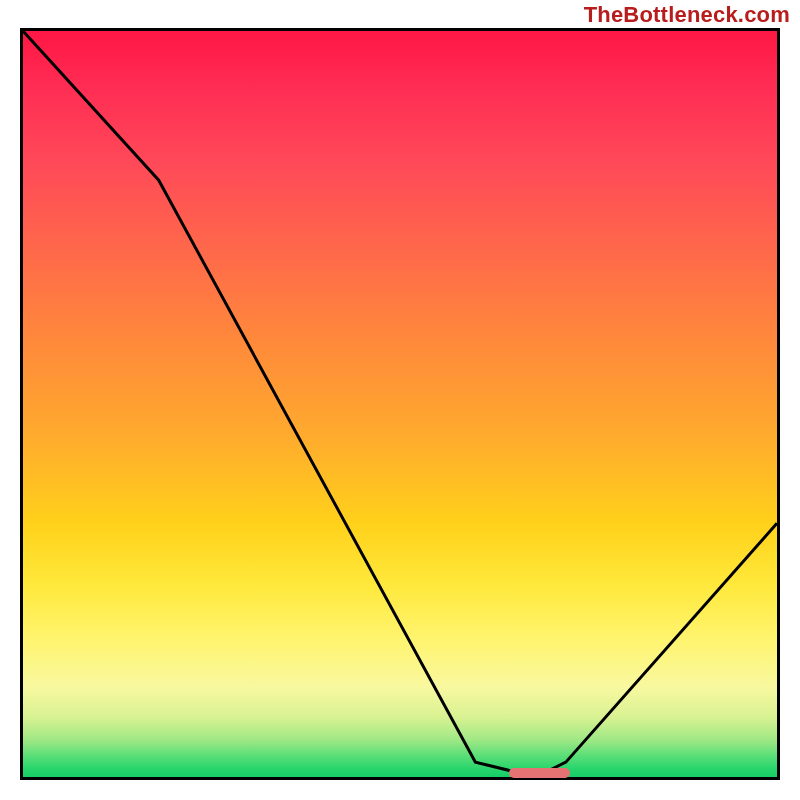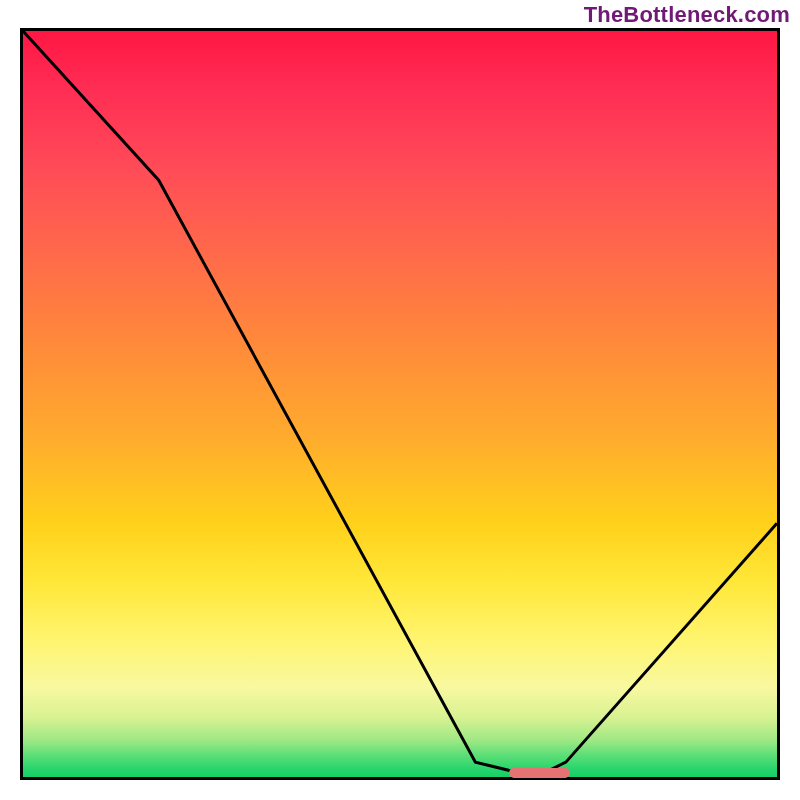--- a/index.html
+++ b/index.html
@@ -14,21 +14,21 @@
     position: relative;
     width: 800px;
     height: 800px;
   }
   .watermark {
     position: absolute;
     top: 2px;
     right: 10px;
     font-size: 22px;
     font-weight: 600;
-    color: #701a75;
+    color: #b91c1c;
     z-index: 5;
     letter-spacing: 0.2px;
   }
   .plot-frame {
     position: absolute;
     left: 20px;
     top: 28px;
     width: 760px;
     height: 752px;
     border: 3px solid #000000;

